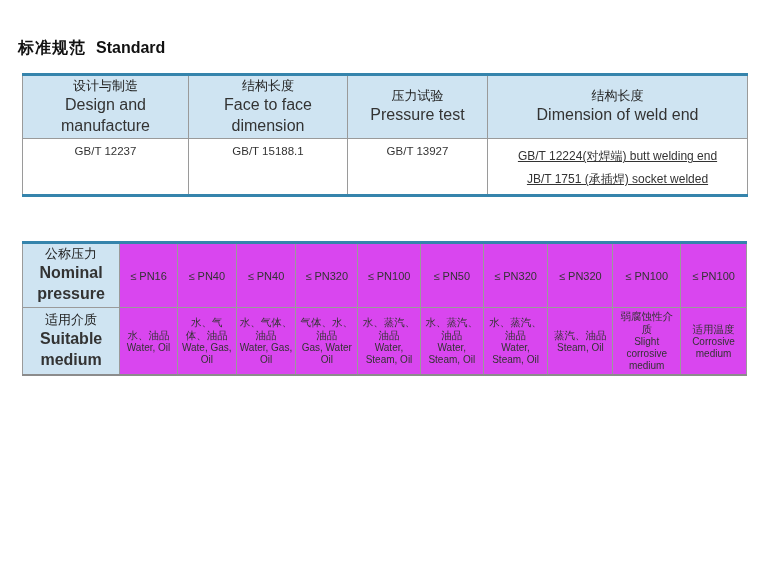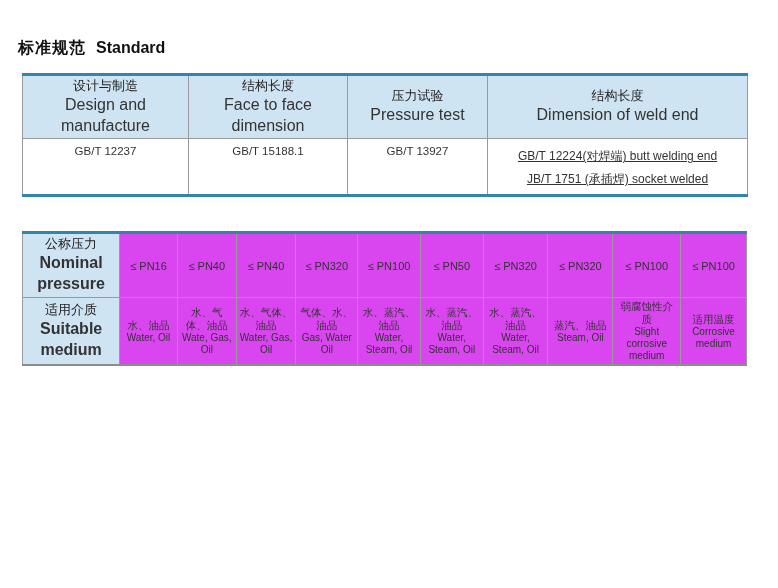--- a/index.html
+++ b/index.html
@@ -26,21 +26,21 @@
     background:#cfe4f2;height:42px;border-bottom:1px solid #9a9a9a;
     font-weight:normal;
   }
   .standards-table tbody td{height:47px;background:#ffffff;vertical-align:top;padding-top:6px;}
   .hdr-cn{font-size:13px;font-weight:normal;color:#222;line-height:1.3;}
   .hdr-en{font-size:16px;color:#333;line-height:1.3;}
   .std-value{font-size:11.5px;color:#333;}
   .weld-line{font-size:12px;color:#333;line-height:1.9;text-decoration:underline;}
 
   
-  .params-table{margin-top:34px;border-top:3px solid #3584ac;border-bottom:2px solid #8c8c8c;}
+  .params-table{margin-top:44px;border-top:3px solid #3584ac;border-bottom:2px solid #8c8c8c;}
   .params-table th,.params-table td{border:1px solid #9a9a9a;}
   .params-table th.row-label{background:#cfe4f2;}
   .row-nominal th,.row-nominal td{height:43px;}
   .row-working th,.row-working td{height:40px;}
   .row-medium th,.row-medium td{height:56px;}
   .row-temp th,.row-temp td{height:36px;}
   .params-table td{font-size:11px;color:#333;background:#d946ef;}
   .med-cn{font-size:10.5px;line-height:1.25;color:#333;}
   .med-en{font-size:10px;line-height:1.2;color:#333;}
 </style>

